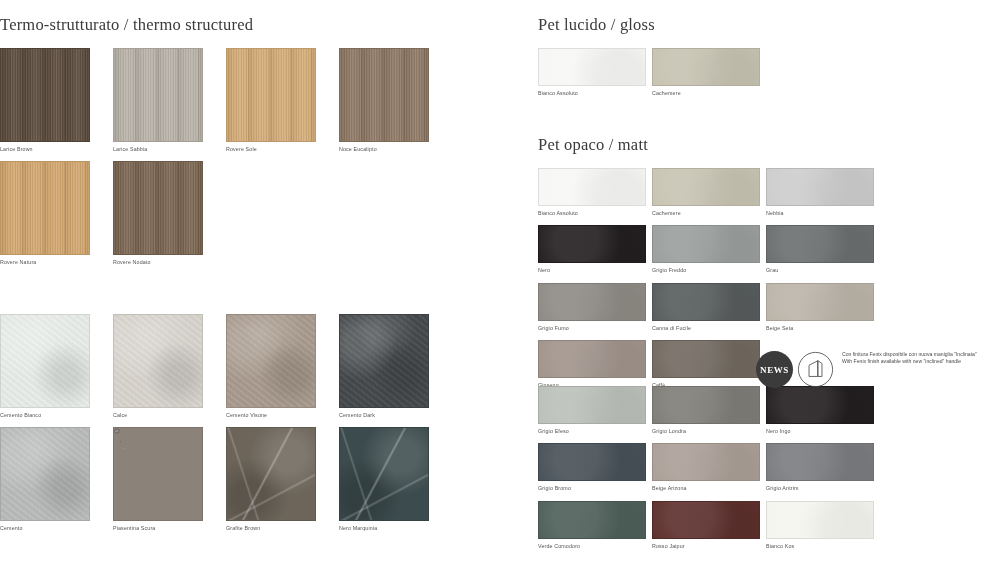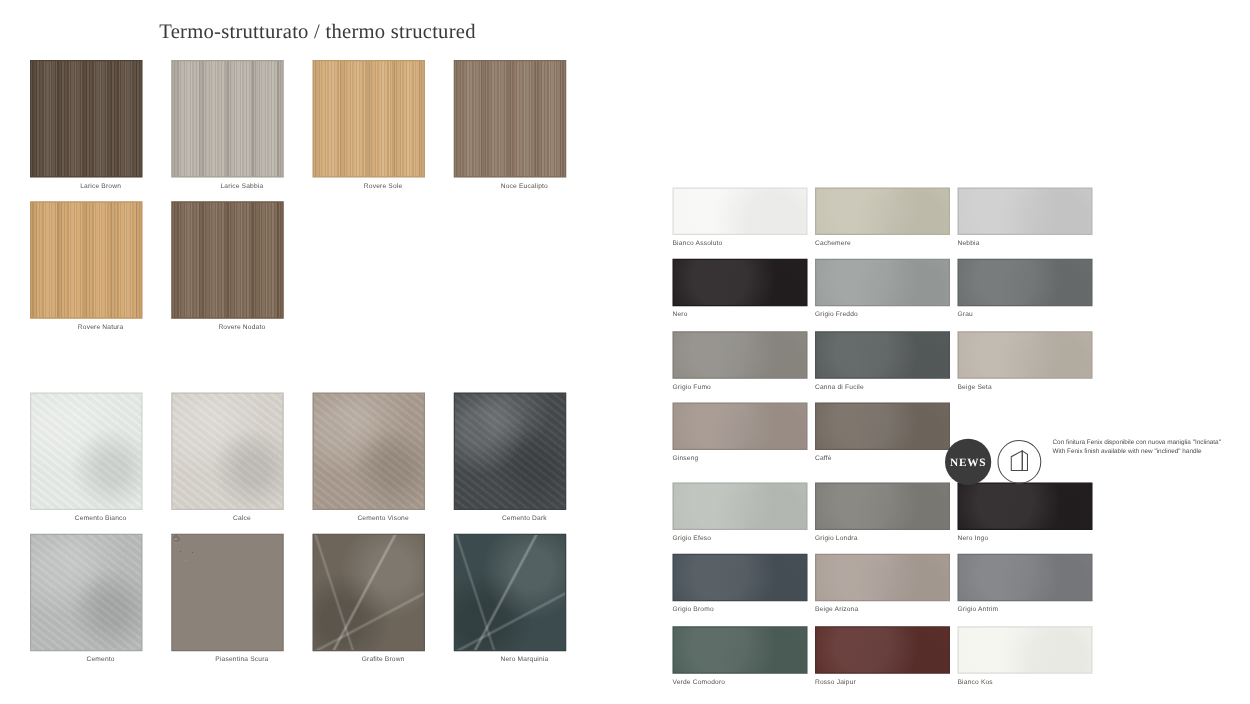--- a/index.html
+++ b/index.html
@@ -13,21 +13,21 @@
   .page {
     position: relative;
     width: 1000px; height: 563px;
     background: #ffffff;
   }
   .col {
     position: absolute;
     top: 0;
     height: 563px;
   }
-  .col-left  { left: 24px;  width: 460px; text-align: center; }
+  .col-left  { left: 0;  width: 460px; }
   .col-right { left: 538px; width: 455px; }
 
   .section { position: absolute; left: 0; }
 
   .section-title {
     font-family: "Liberation Serif", serif;
     font-size: 16.5px;
     font-weight: 400;
     color: #3a3a38;
     letter-spacing: 0.2px;
@@ -214,22 +214,36 @@
             <div class="swatch tex-marble" style="background-color: rgb(60, 75, 77);"></div>
             <div class="swatch-label">Nero Marquinia</div>
           </div>
         </div>
     </div>
 
   </div>
 
   <div class="col col-right">
 
+    <div class="section" style="top:16px;">
+      <h2 class="section-title">Pet lucido / gloss</h2>
+      <div class="grid grid-wide" style="margin-top:14px;">
+          <div class="swatch-cell">
+            <div class="swatch tex-plain" style="background-color: rgb(247, 247, 245);"></div>
+            <div class="swatch-label">Bianco Assoluto</div>
+          </div>
+          <div class="swatch-cell">
+            <div class="swatch tex-plain" style="background-color: rgb(199, 195, 178);"></div>
+            <div class="swatch-label">Cachemere</div>
+          </div>
+        </div>
+    </div>
 
     <div class="section" style="top:136px;">
+      <h2 class="section-title">Pet opaco / matt</h2>
       <div class="grid grid-wide" style="margin-top:14px;">
           <div class="swatch-cell">
             <div class="swatch tex-plain" style="background-color: rgb(247, 247, 245);"></div>
             <div class="swatch-label">Bianco Assoluto</div>
           </div>
           <div class="swatch-cell">
             <div class="swatch tex-plain" style="background-color: rgb(200, 196, 179);"></div>
             <div class="swatch-label">Cachemere</div>
           </div>
           <div class="swatch-cell">

